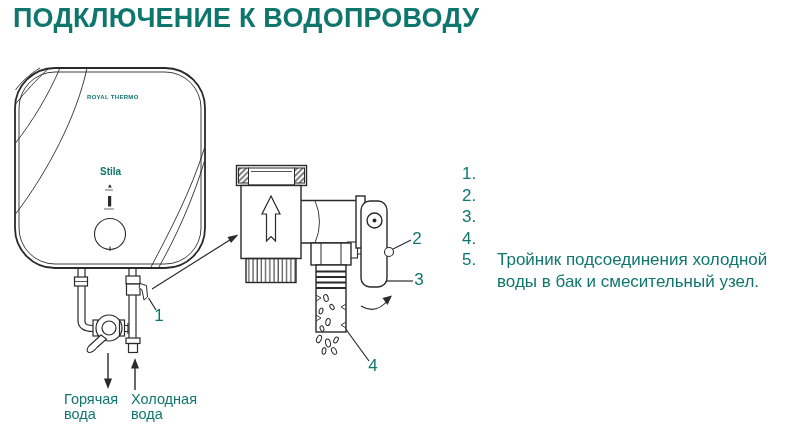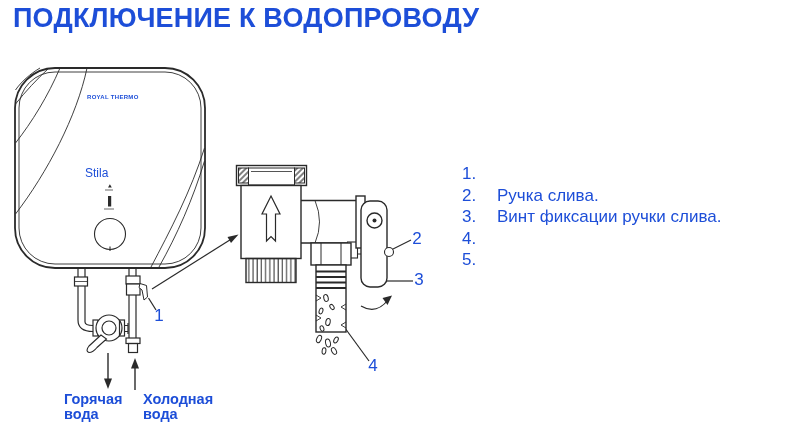--- a/index.html
+++ b/index.html
@@ -1,31 +1,31 @@
 <!DOCTYPE html>
 <html><head>
 <meta charset="utf-8">
 <style>
   html,body{margin:0;padding:0;background:#fff;}
   .page{position:relative;width:800px;height:426px;background:#ffffff;overflow:hidden;
-        font-family:"Liberation Sans",sans-serif;color:#1d4ed8;}
+        font-family:"Liberation Sans",sans-serif;color:#0f766e;}
   .page-title{position:absolute;left:13px;top:3px;margin:0;font-size:27px;font-weight:bold;
         letter-spacing:.2px;white-space:nowrap;}
   .diagram-svg{position:absolute;left:0;top:0;}
   .overlay{position:absolute;}
   .brand-label{left:87px;top:94px;font-size:6px;font-weight:bold;letter-spacing:.3px;white-space:nowrap;}
-  .model-label{left:85px;top:166px;font-size:12px;font-weight:normal;}
+  .model-label{left:100px;top:166px;font-size:10px;font-weight:bold;}
   .callout{font-size:17px;line-height:17px;width:18px;text-align:center;}
   .c1{left:150px;top:307px;}
   .c2{left:408px;top:230px;}
   .c3{left:410px;top:271px;}
   .c4{left:364px;top:357px;}
-  .flow-label{font-size:14.5px;font-weight:bold;line-height:14.5px;white-space:pre-line;top:392px;}
+  .flow-label{font-size:14.5px;font-weight:normal;line-height:14.5px;white-space:pre-line;top:392px;}
   .hot{left:64px;}
-  .cold{left:143px;}
+  .cold{left:131px;}
   .legend{position:absolute;left:462px;top:163px;width:336px;margin:0;padding:0;list-style:none;
         font-size:17px;line-height:21.6px;}
   .legend li{display:flex;}
   .legend .num{flex:none;width:35px;}
   .legend .txt{white-space:pre-line;}
 </style>
 </head>
 <body>
 
 <div class="page">
@@ -185,27 +185,27 @@
 вода</div>
   <div class="overlay flow-label cold">Холодная
 вода</div>
 
   <ol class="legend">
     <li>
       <span class="num">1.</span>
     </li>
     <li>
       <span class="num">2.</span>
-      <span class="txt">Ручка слива.</span>
     </li>
     <li>
       <span class="num">3.</span>
-      <span class="txt">Винт фиксации ручки слива.</span>
     </li>
     <li>
       <span class="num">4.</span>
     </li>
     <li>
       <span class="num">5.</span>
+      <span class="txt">Тройник подсоединения холодной
+воды в бак и смесительный узел.</span>
     </li>
   </ol>
 
 </div>
 
 </body></html>

